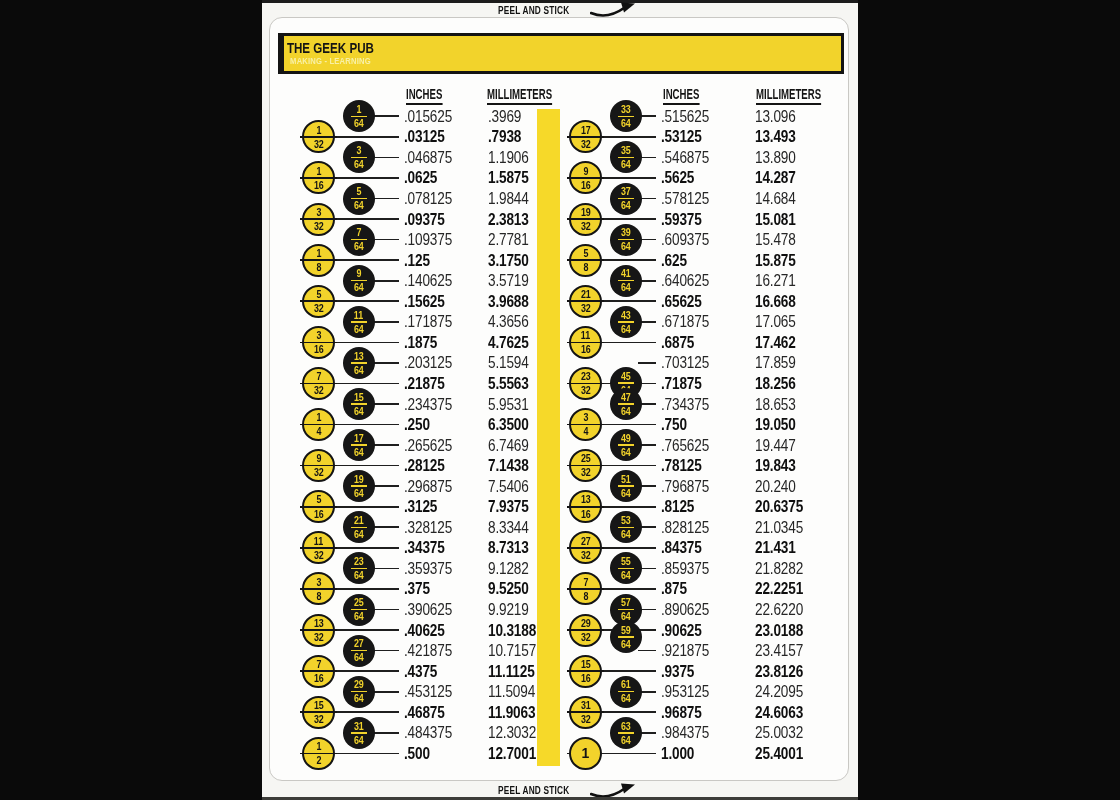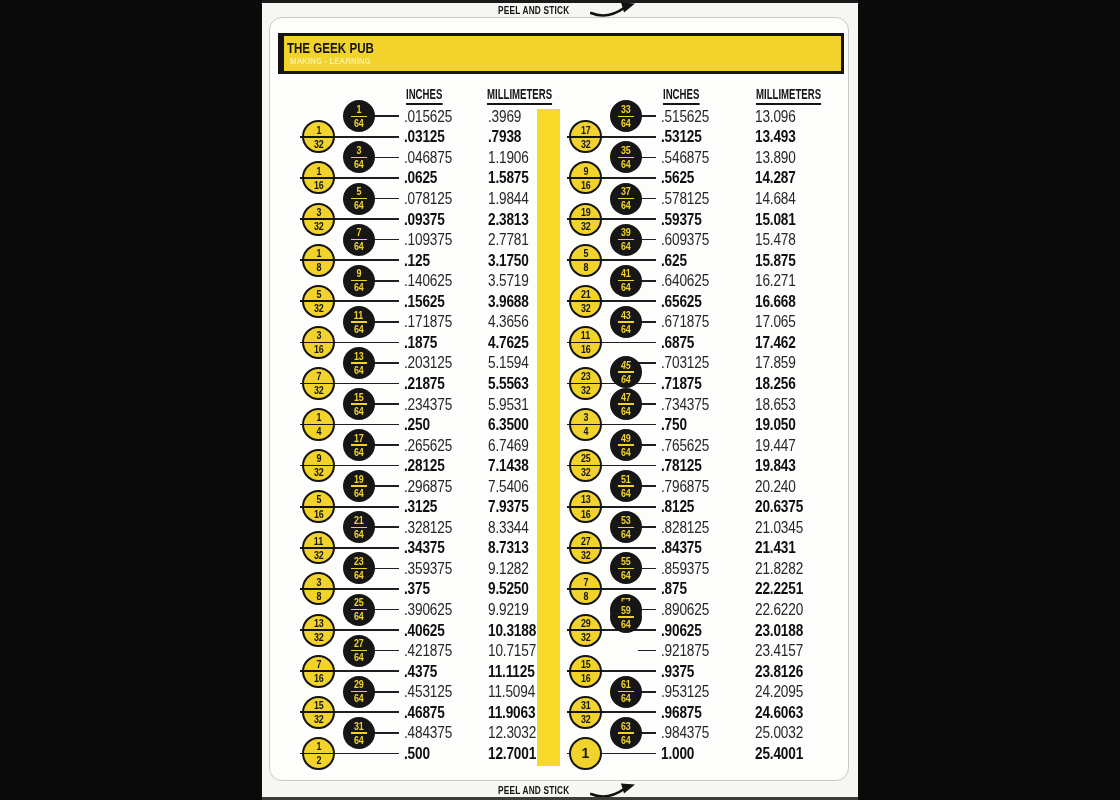--- a/index.html
+++ b/index.html
@@ -422,21 +422,21 @@
           <span class="val" style="left: 485px; top: 295.3px;">17.065</span>
           <div class="rowline" style="left: 296.5px; top: 323.5px; width: 89.5px;"></div>
           <div class="badge y" style="left: 299px; top: 307.85px;">
             <span class="num">11</span>
             <span class="fbar"></span>
             <span class="den">16</span>
           </div>
           <span class="val bold" style="left: 391px; top: 315.85px;">.6875</span>
           <span class="val bold" style="left: 485px; top: 315.85px;">17.462</span>
           <div class="rowline" style="left: 367.5px; top: 344.05px; width: 18.5px;"></div>
-          <div class="badge b" style="left: 339.5px; top: 338px; font-style: italic;">
+          <div class="badge b" style="left: 339.5px; top: 349px;">
             <span class="num">45</span>
             <span class="fbar"></span>
             <span class="den">64</span>
           </div>
           <span class="val" style="left: 391px; top: 336.4px;">.703125</span>
           <span class="val" style="left: 485px; top: 336.4px;">17.859</span>
           <div class="rowline" style="left: 296.5px; top: 364.6px; width: 89.5px;"></div>
           <div class="badge y" style="left: 299px; top: 348.95px;">
             <span class="num">23</span>
             <span class="fbar"></span>
@@ -534,21 +534,21 @@
           <span class="val" style="left: 485px; top: 583px;">22.6220</span>
           <div class="rowline" style="left: 296.5px; top: 611.2px; width: 89.5px;"></div>
           <div class="badge y" style="left: 299px; top: 595.55px;">
             <span class="num">29</span>
             <span class="fbar"></span>
             <span class="den">32</span>
           </div>
           <span class="val bold" style="left: 391px; top: 603.55px;">.90625</span>
           <span class="val bold" style="left: 485px; top: 603.55px;">23.0188</span>
           <div class="rowline" style="left: 367.5px; top: 631.75px; width: 18.5px;"></div>
-          <div class="badge b" style="left: 339.5px; top: 583px;">
+          <div class="badge b" style="left: 339.5px; top: 603px;">
             <span class="num">59</span>
             <span class="fbar"></span>
             <span class="den">64</span>
           </div>
           <span class="val" style="left: 391px; top: 624.1px;">.921875</span>
           <span class="val" style="left: 485px; top: 624.1px;">23.4157</span>
           <div class="rowline" style="left: 296.5px; top: 652.3px; width: 89.5px;"></div>
           <div class="badge y" style="left: 299px; top: 636.65px;">
             <span class="num">15</span>
             <span class="fbar"></span>

